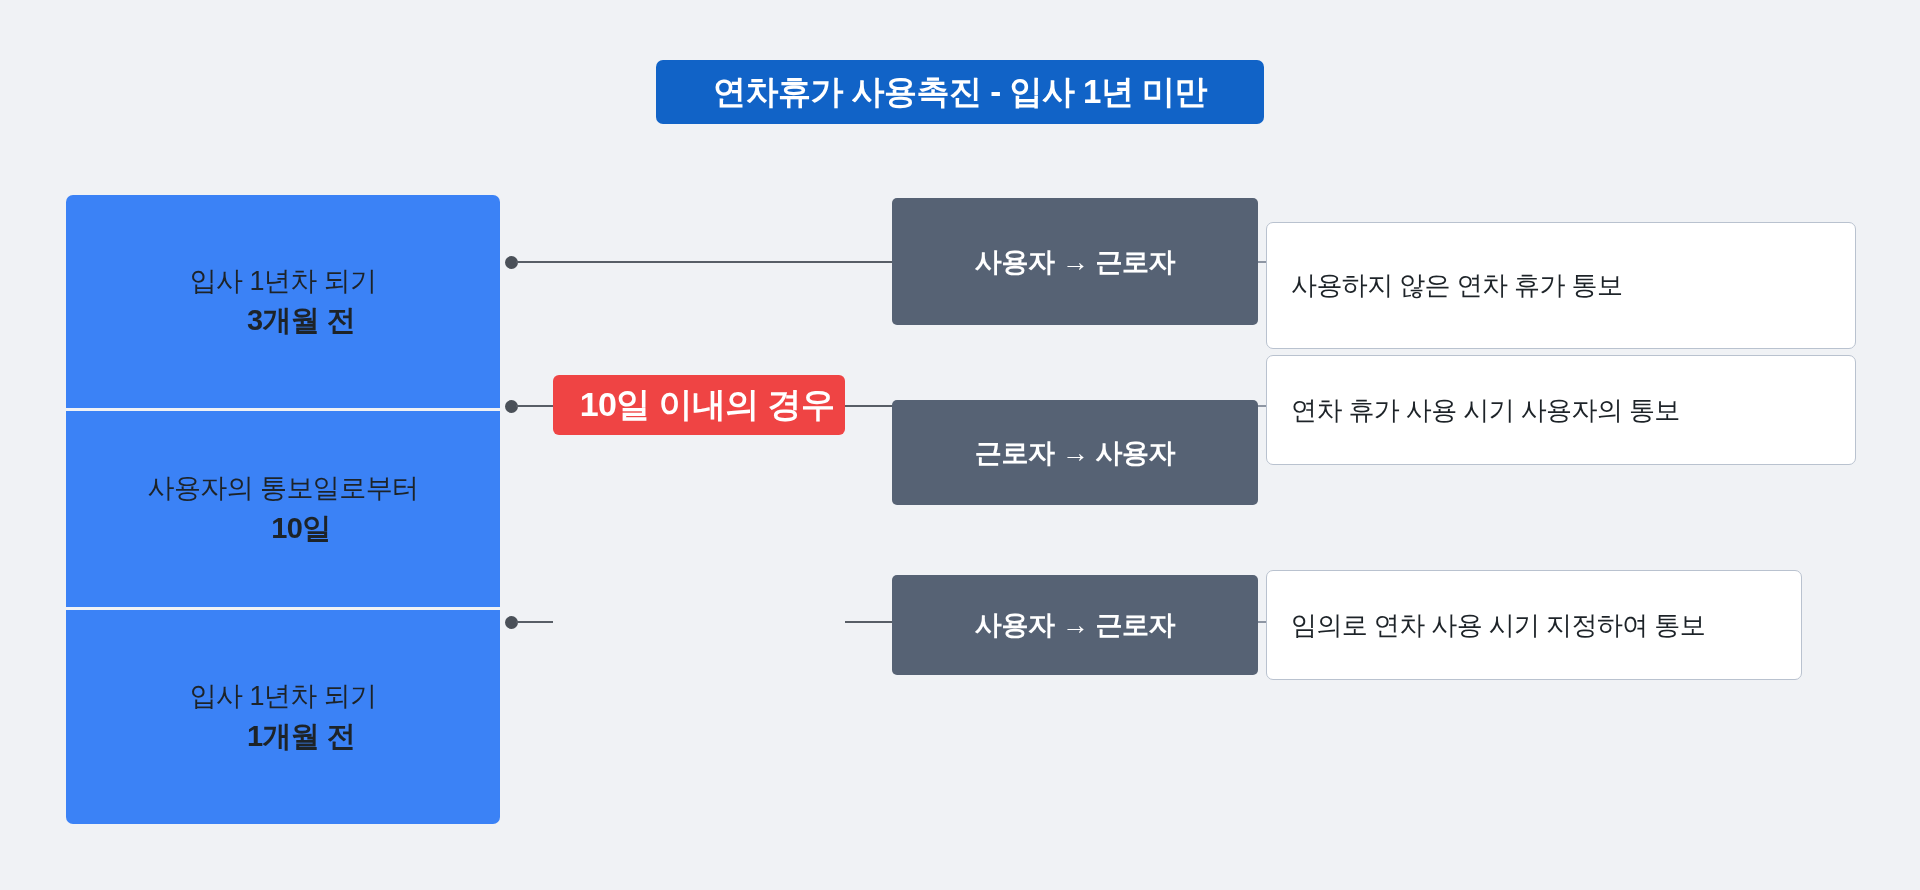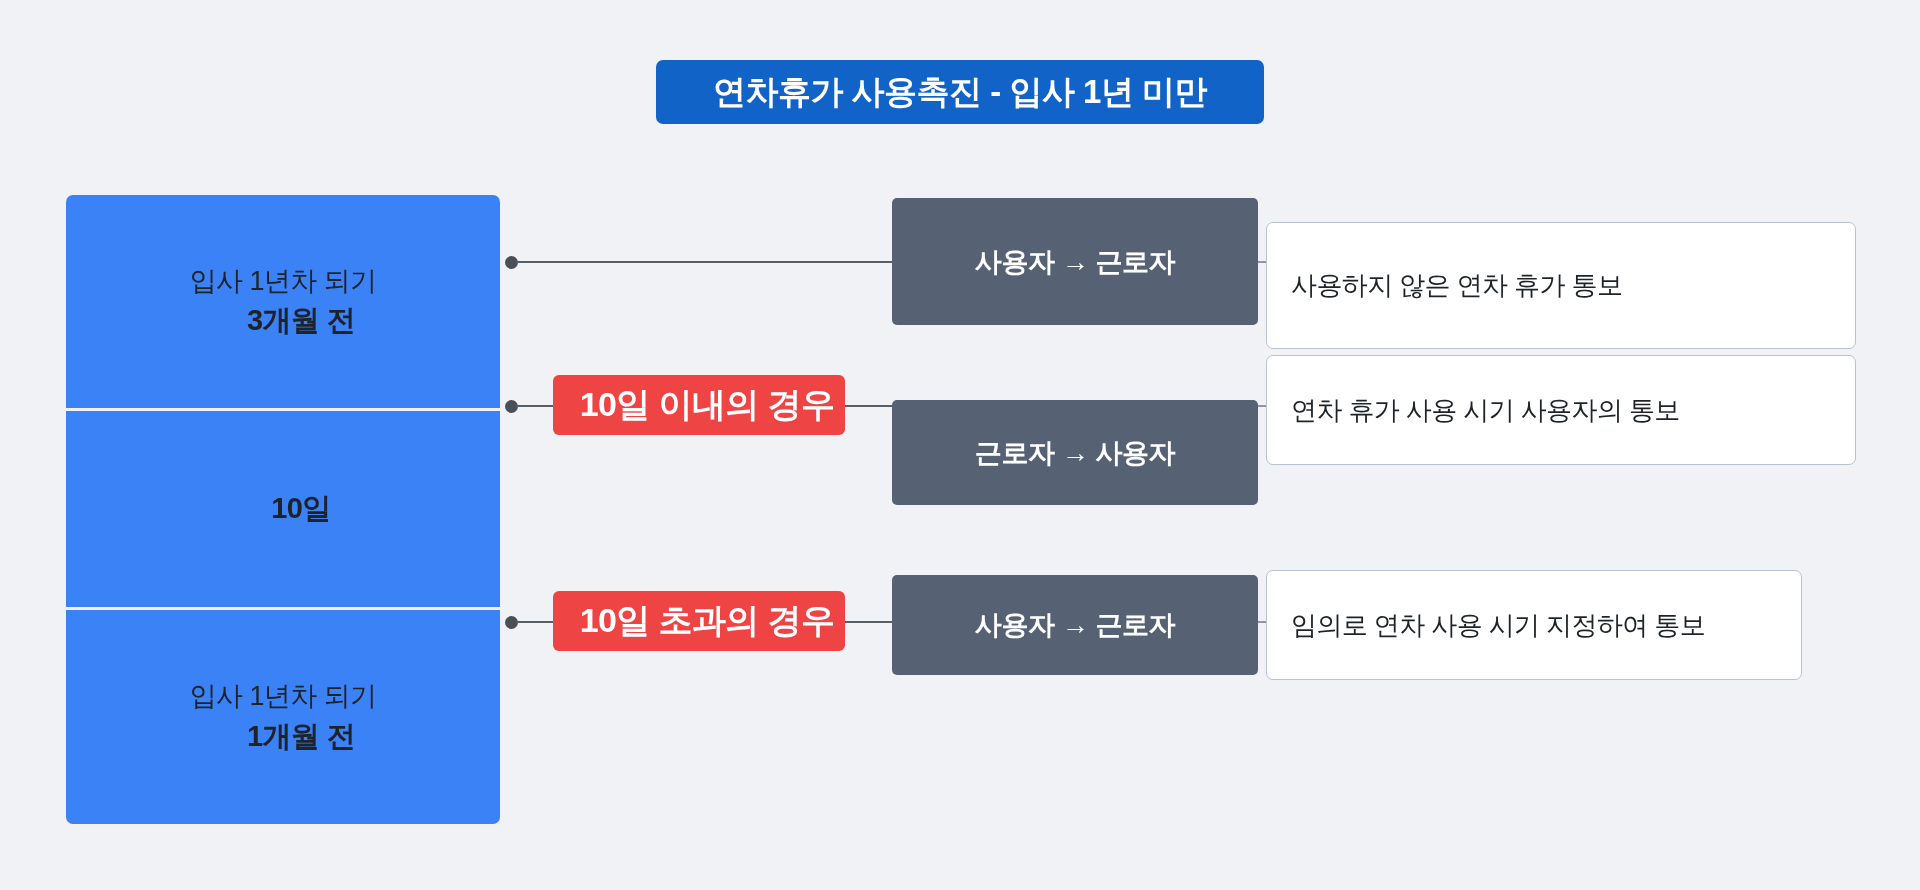--- a/index.html
+++ b/index.html
@@ -166,20 +166,21 @@
   <div class="timeline-panel">
 
     <div class="timeline-cell tl-cell-0">
       <div class="tl-line-1">입사 1년차 되기</div>
       <div class="tl-line-2">3개월 전</div>
     </div>
 
     <div class="tl-divider tl-div-0"></div>
 
     <div class="timeline-cell tl-cell-1">
+      <div class="tl-line-1">사용자의 통보일로부터</div>
       <div class="tl-line-2">10일</div>
     </div>
 
     <div class="tl-divider tl-div-1"></div>
 
     <div class="timeline-cell tl-cell-2">
       <div class="tl-line-1">입사 1년차 되기</div>
       <div class="tl-line-2">1개월 전</div>
     </div>
 
@@ -202,19 +203,18 @@
 
   <div class="actor-box" style="left:892px; top:380px; width:366px; height:105px;margin-top:20px;">근로자  →  사용자</div>
 
   <div class="desc-box" style="left:1266px; top:355px; width:590px; height:110px;">연차 휴가 사용 시기 사용자의 통보</div>
 
   <div class="conn-dot" style="left:505px; top:616px;"></div>
   <div class="conn-line" style="left:516px; top:621px; width:37px;"></div>
   <div class="conn-line" style="left:845px; top:621px; width:47px;"></div>
   <div class="conn-stub" style="left:1258px; top:621px; width:9px;"></div>
 
-  <div class="cond-badge" style="left:553px; top:591px; width:292px; height:60px;">10일 초과의 경우</div>
 
   <div class="actor-box" style="left:892px; top:575px; width:366px; height:100px;">사용자  →  근로자</div>
 
   <div class="desc-box" style="left:1266px; top:570px; width:536px; height:110px;">임의로 연차 사용 시기 지정하여 통보</div>
 
 </div>
 
 </body></html>

